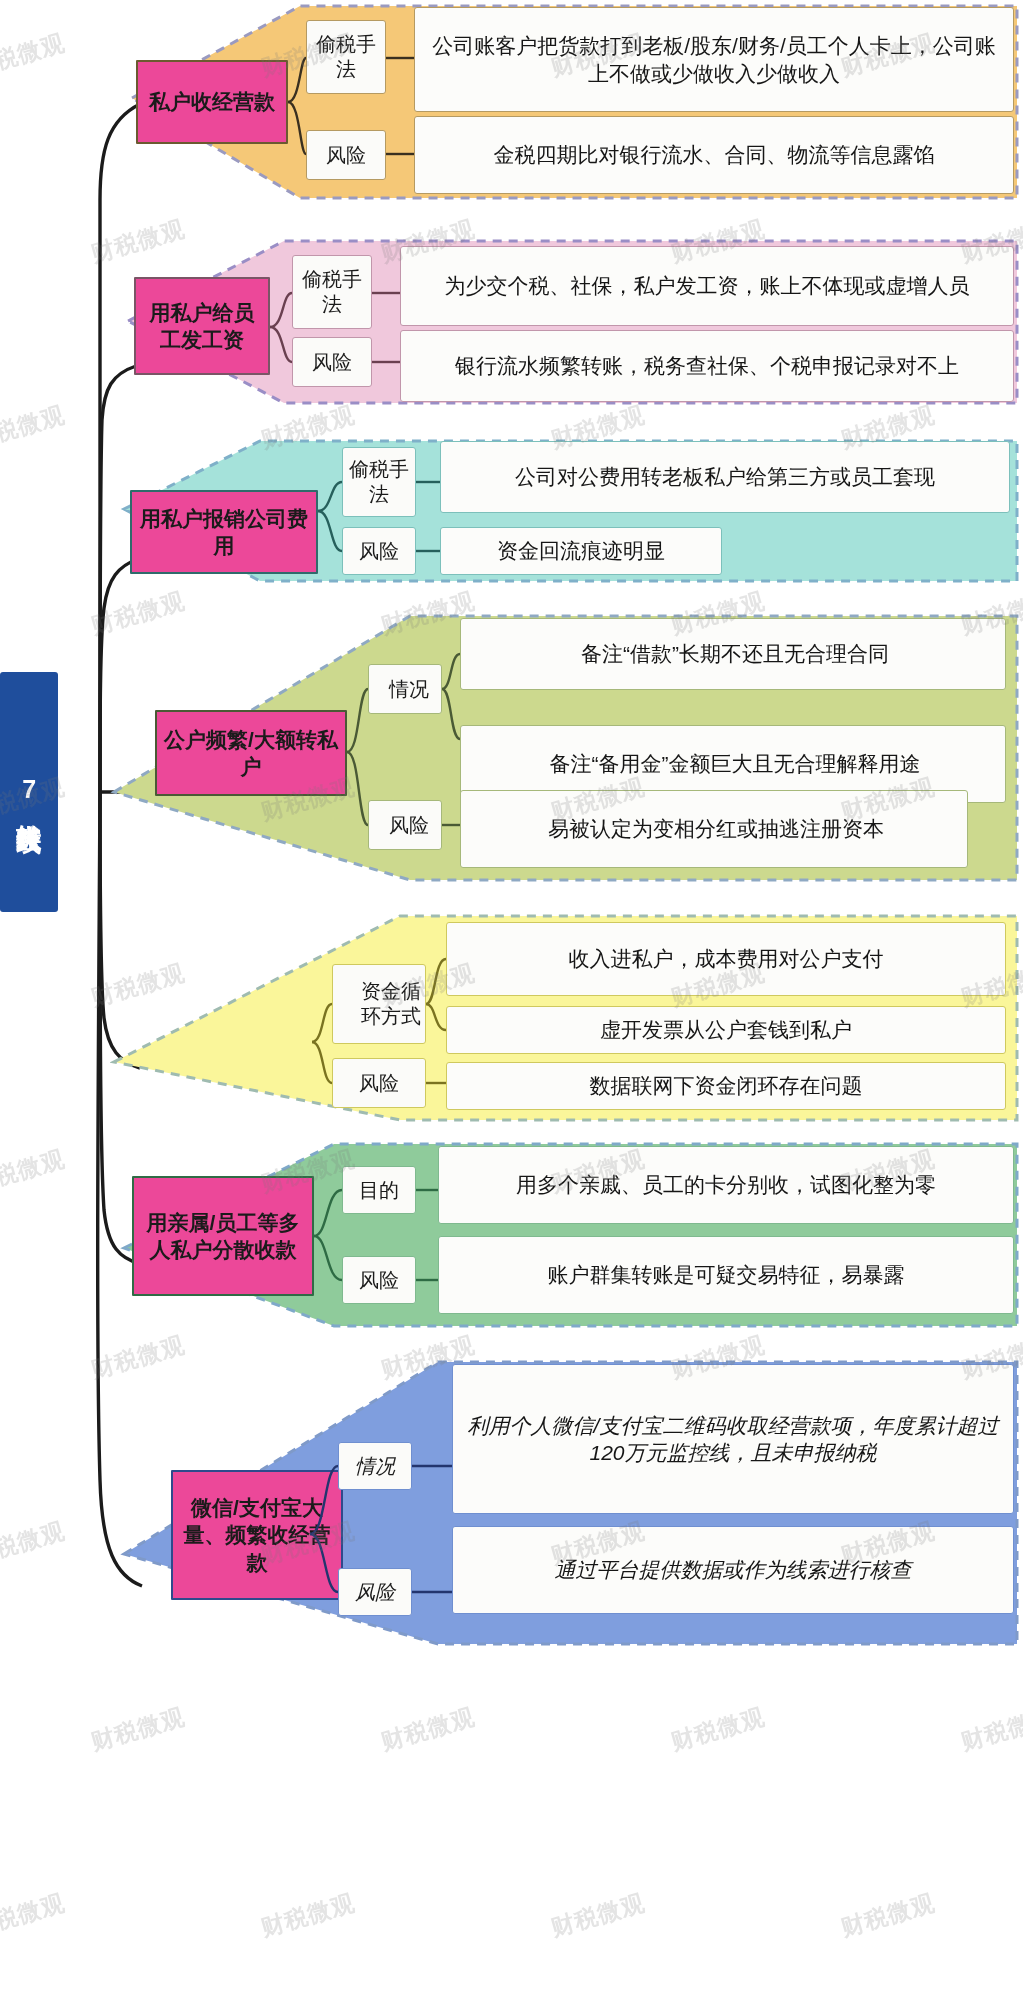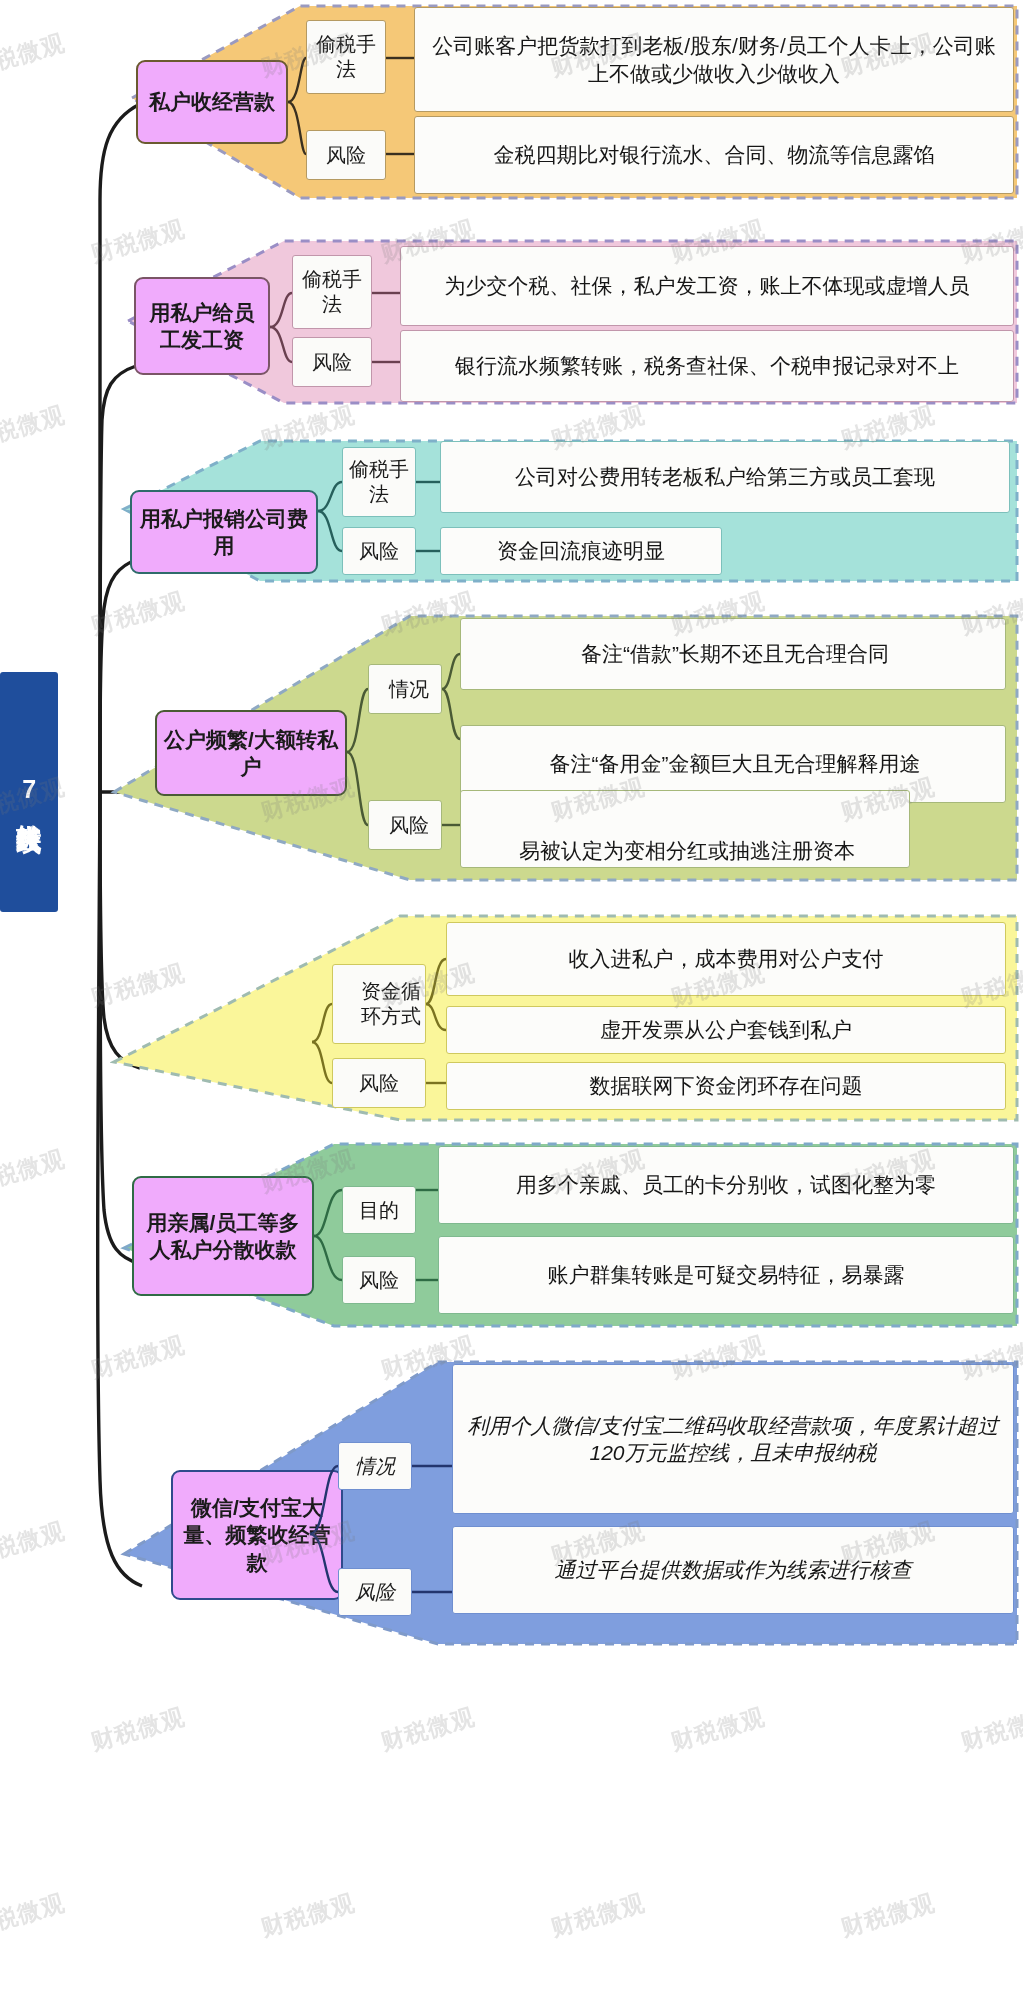--- a/index.html
+++ b/index.html
@@ -45,23 +45,23 @@
   }
   .root-node span { display: block; width: 30px; }
 
   
   .group { position: absolute; z-index: 3; }
   .group .bg-shape { position: absolute; inset: 0; }
   .group .bg-shape svg { width: 100%; height: 100%; display: block; }
 
   .topic {
     position: absolute;
-    background: #f0abfc;
+    background: #ec4899;
     border: 2px solid #444;
-    border-radius: 9px;
+    border-radius: 1px;
     font-weight: 700;
     font-size: 21px;
     line-height: 1.3;
     color: #1b1b1b;
     display: flex; align-items: center; justify-content: center;
     text-align: center;
     padding: 4px 6px;
   }
   .sub {
     position: absolute;
@@ -271,21 +271,21 @@
     </div>
     <div class="leaf" style="left:350px; top:6px; width:546px; height:72px;">
       <span>备注“借款”长期不还且无合理合同</span>
     </div>
     <div class="leaf" style="left:350px; top:88px; width:546px; height:78px;margin-top:25px;">
       <span>备注“备用金”金额巨大且无合理解释用途</span>
     </div>
     <div class="sub" style="left:258px; top:188px; width:74px; height:50px;">
       <span>风险</span>
     </div>
-    <div class="leaf" style="left:350px; top:178px; width:450px; height:78px;align-items:flex-end;">
+    <div class="leaf" style="left:350px; top:178px; width:508px; height:78px;">
       <span>易被认定为变相分红或抽逃注册资本</span>
     </div>
     <svg style="position:absolute;inset:0;" viewBox="0 0 911 272">
       <g fill="none" stroke="#4a5a35" stroke-width="2.4">
         <path d="M237 140 C250 140 248 77 258 77"></path>
         <path d="M237 140 C250 140 248 213 258 213"></path>
         <path d="M332 77 C342 77 340 42 350 42"></path>
         <path d="M332 77 C342 77 340 127 350 127"></path>
         <path d="M332 213 L350 213"></path>
       </g>
@@ -326,21 +326,21 @@
 
   <div class="group g6" style="left:120px; top:1140px; width:901px; height:190px;">
     <div class="bg-shape">
       <svg viewBox="0 0 901 190" preserveAspectRatio="none">
         <path d="M4 108 L214 4 L897 4 L897 186 L214 186 Z" fill="#8fcb9b" stroke="#7fa9c9" stroke-width="3" stroke-dasharray="9 7"></path>
       </svg>
     </div>
     <div class="topic" style="left:12px; top:36px; width:182px; height:120px;">
       <span>用亲属/员工等多人私户分散收款</span>
     </div>
-    <div class="sub" style="left:222px; top:26px; width:74px; height:48px;margin-top:20px;">
+    <div class="sub" style="left:222px; top:26px; width:74px; height:48px;">
       <span>目的</span>
     </div>
     <div class="leaf" style="left:318px; top:6px; width:576px; height:78px;">
       <span>用多个亲戚、员工的卡分别收，试图化整为零</span>
     </div>
     <div class="sub" style="left:222px; top:116px; width:74px; height:48px;">
       <span>风险</span>
     </div>
     <div class="leaf" style="left:318px; top:96px; width:576px; height:78px;">
       <span>账户群集转账是可疑交易特征，易暴露</span>

